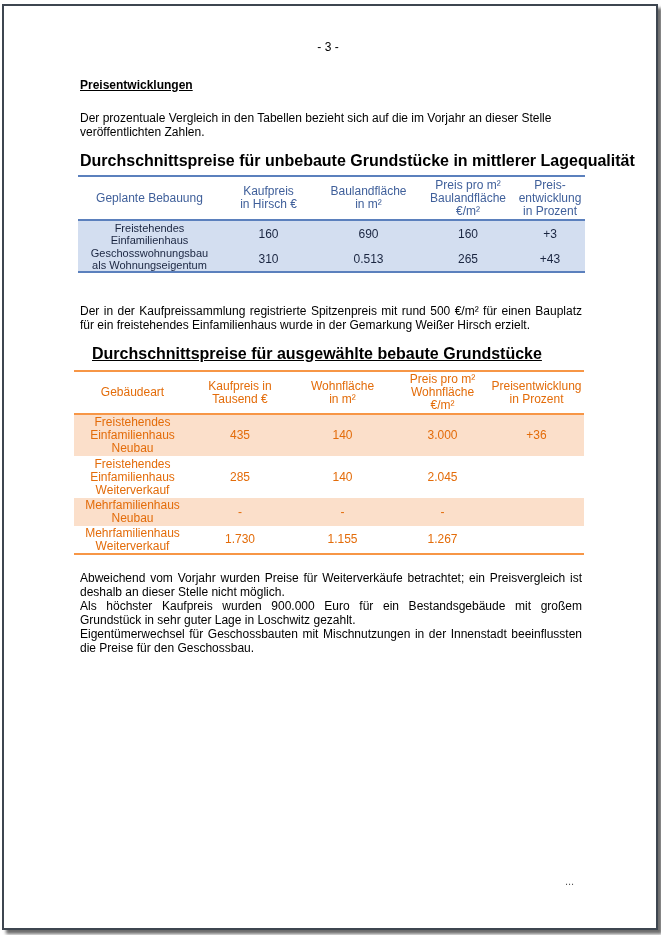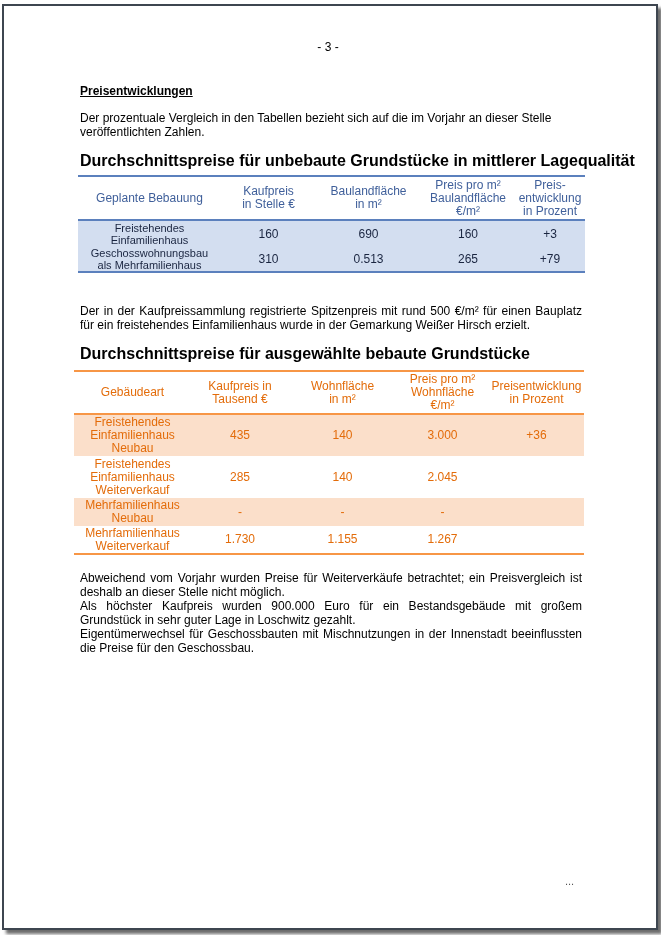--- a/index.html
+++ b/index.html
@@ -40,64 +40,64 @@
 
     .ellipsis { left:565px; top:875px; font-size:11px; color:#555; }
   </style>
 </head>
 <body>
 
 <div class="page"></div>
 
 <div class="abs pnum" style="left:2px;">- 3 -</div>
 
-<div class="abs heading-u" style="left:80px; top:84px;">Preisentwicklungen</div>
+<div class="abs heading-u" style="left:80px; top:78px;">Preisentwicklungen</div>
 
 <div class="abs text" style="left:80px; top:111px; width:500px;">Der prozentuale Vergleich in den Tabellen bezieht sich auf die im Vorjahr an dieser Stelle veröffentlichten Zahlen.</div>
 
 <div class="abs bold" style="left:80px; top:152px;">Durchschnittspreise für unbebaute Grundstücke in mittlerer Lagequalität</div>
 
 <table class="tbl-blue">
   <colgroup>
     <col style="width:143px">
       <col style="width:95px">
       <col style="width:105px">
       <col style="width:94px">
       <col style="width:70px">
   </colgroup>
   <thead>
     <tr>
       <th><span>Geplante Bebauung</span></th>
-      <th><span>Kaufpreis</span><br><span>in Stelle €</span></th>
+      <th><span>Kaufpreis</span><br><span>in Hirsch €</span></th>
       <th><span>Baulandfläche</span><br><span>in m²</span></th>
       <th><span>Preis pro m²</span><br><span>Baulandfläche</span><br><span>€/m²</span></th>
       <th><span>Preis-</span><br><span>entwicklung</span><br><span>in Prozent</span></th>
     </tr>
   </thead>
   <tbody>
     <tr class="shade" style="height:26px;">
       <td class="name"><span>Freistehendes</span><br><span>Einfamilienhaus</span></td>
       <td>160</td>
       <td>690</td>
       <td>160</td>
       <td>+3</td>
     </tr>
     <tr class="shade last" style="height:26px;border-radius:7px;">
-      <td class="name"><span>Geschosswohnungsbau</span><br><span>als  Mehrfamilienhaus</span></td>
+      <td class="name"><span>Geschosswohnungsbau</span><br><span>als  Wohnungseigentum</span></td>
       <td>310</td>
       <td>0.513</td>
       <td>265</td>
-      <td>+79</td>
+      <td>+43</td>
     </tr>
   </tbody>
 </table>
 
 <div class="abs text justify" style="left:80px; top:304px; width:502px;">Der in der Kaufpreissammlung registrierte Spitzenpreis mit rund 500 €/m² für einen Bauplatz für ein freistehendes Einfamilienhaus wurde in der Gemarkung Weißer Hirsch erzielt.</div>
 
-<div class="abs bold" style="left:80px; top:345px;">Durchschnittspreise für ausgewählte bebaute Grundstücke</div>
+<div class="abs bold" style="left:92px; top:345px;text-decoration:underline;">Durchschnittspreise für ausgewählte bebaute Grundstücke</div>
 
 <table class="tbl-orange">
   <colgroup>
     <col style="width:117px">
       <col style="width:98px">
       <col style="width:107px">
       <col style="width:93px">
       <col style="width:95px">
   </colgroup>
   <thead>

